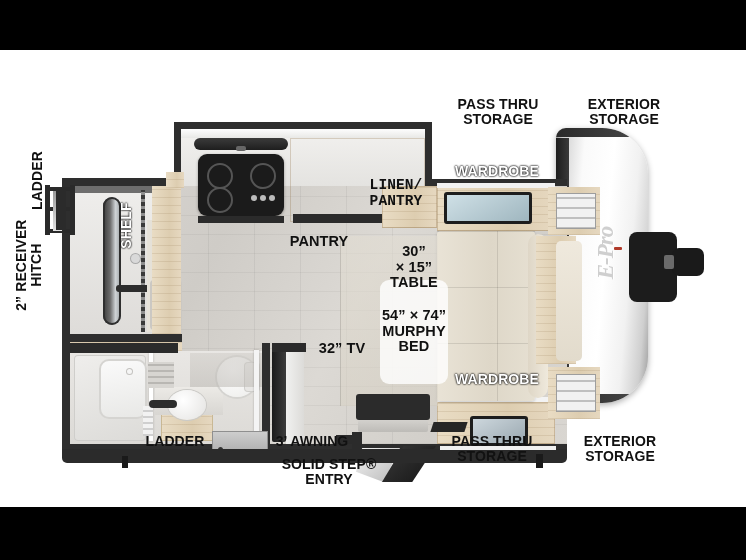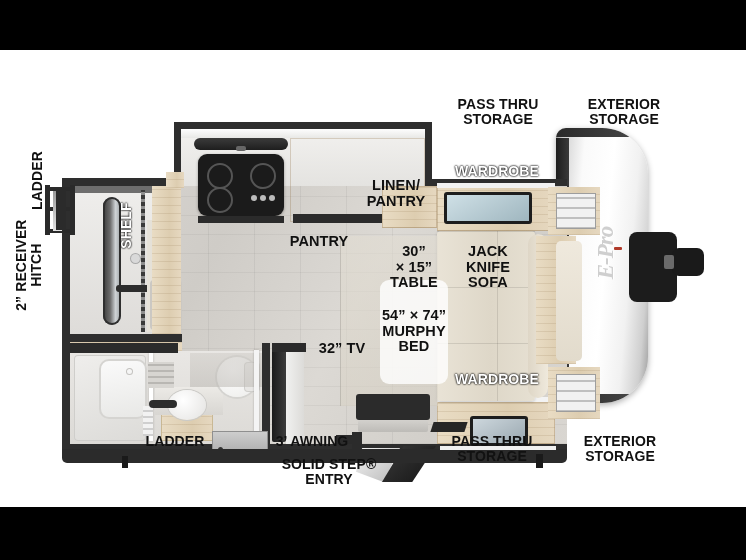--- a/index.html
+++ b/index.html
@@ -237,38 +237,35 @@
     <div class="lbl rot" style="left:-2px;top:123px;width:80px;font-size:14px;transform:rotate(-90deg);">LADDER</div>
 
     <div class="lbl rot" style="left:-30px;top:200px;width:118px;font-size:14px;transform:rotate(-90deg);">2” RECEIVER
 HITCH</div>
 
     <div class="lbl rot w" style="left:87px;top:168px;width:80px;font-size:14px;transform:rotate(-90deg);">SHELF</div>
 
 
     <div class="lbl" style="left:281px;top:184px;width:76px;font-size:14.5px;">PANTRY</div>
 
-    <div class="lbl" style="left:355px;top:128px;width:82px;font-size:14.5px;">LINEN/
+    <div class="lbl" style="left:355px;top:128px;width:82px;font-size:14.5px;font-family:Liberation Mono, monospace;">LINEN/
 PANTRY</div>
 
     <div class="lbl" style="left:443px;top:47px;width:110px;font-size:14px;">PASS THRU
 STORAGE</div>
 
     <div class="lbl" style="left:568px;top:47px;width:112px;font-size:14px;">EXTERIOR
 STORAGE</div>
 
     <div class="lbl w" style="left:446px;top:114px;width:102px;font-size:14px;">WARDROBE</div>
 
     <div class="lbl" style="left:383px;top:194px;width:62px;font-size:14.5px;">30”
 × 15”
 TABLE</div>
 
-    <div class="lbl" style="left:451px;top:194px;width:74px;font-size:14.5px;">JACK
-KNIFE
-SOFA</div>
 
     <div class="lbl" style="left:366px;top:258px;width:96px;font-size:14.5px;">54” × 74”
 MURPHY
 BED</div>
 
     <div class="lbl" style="left:313px;top:291px;width:58px;font-size:14.5px;">32” TV</div>
 
     <div class="lbl w" style="left:446px;top:322px;width:102px;font-size:14px;">WARDROBE</div>
 
     <div class="lbl" style="left:137px;top:384px;width:76px;font-size:14px;">LADDER</div>

